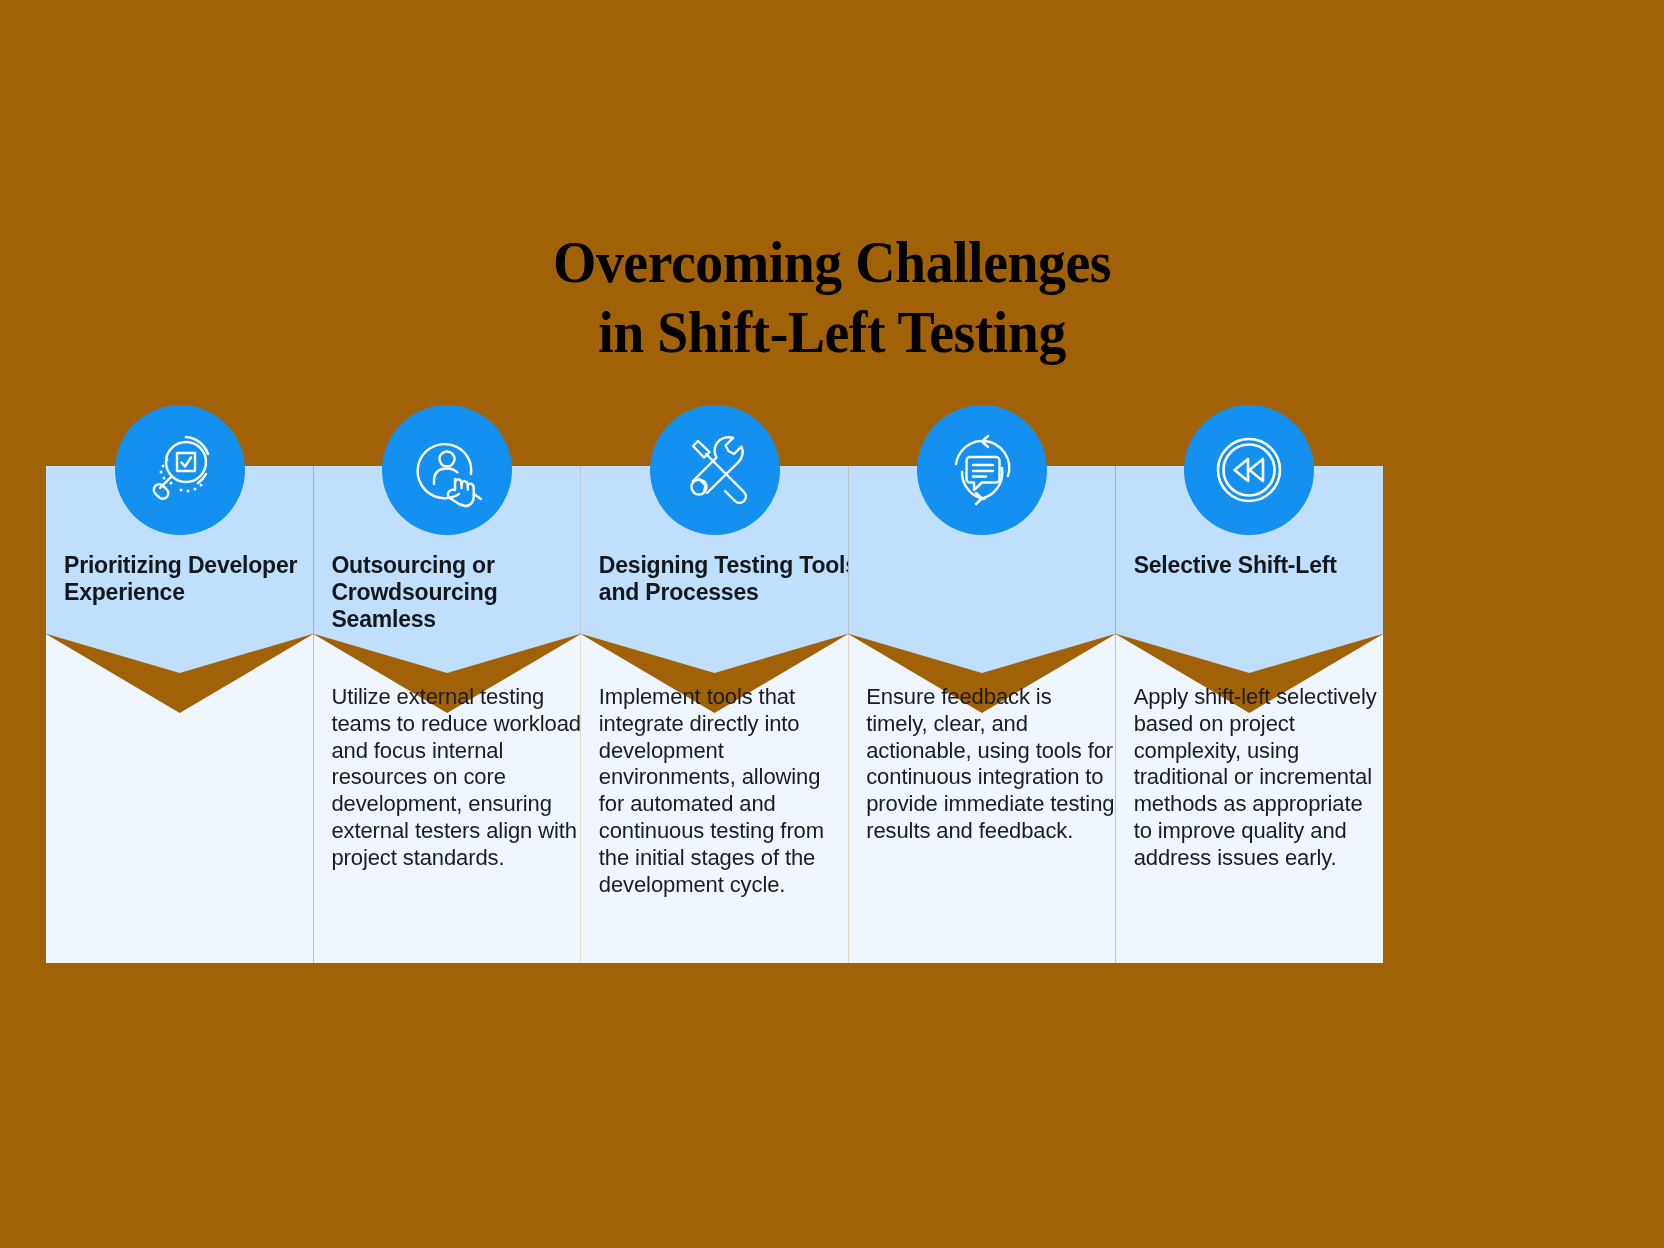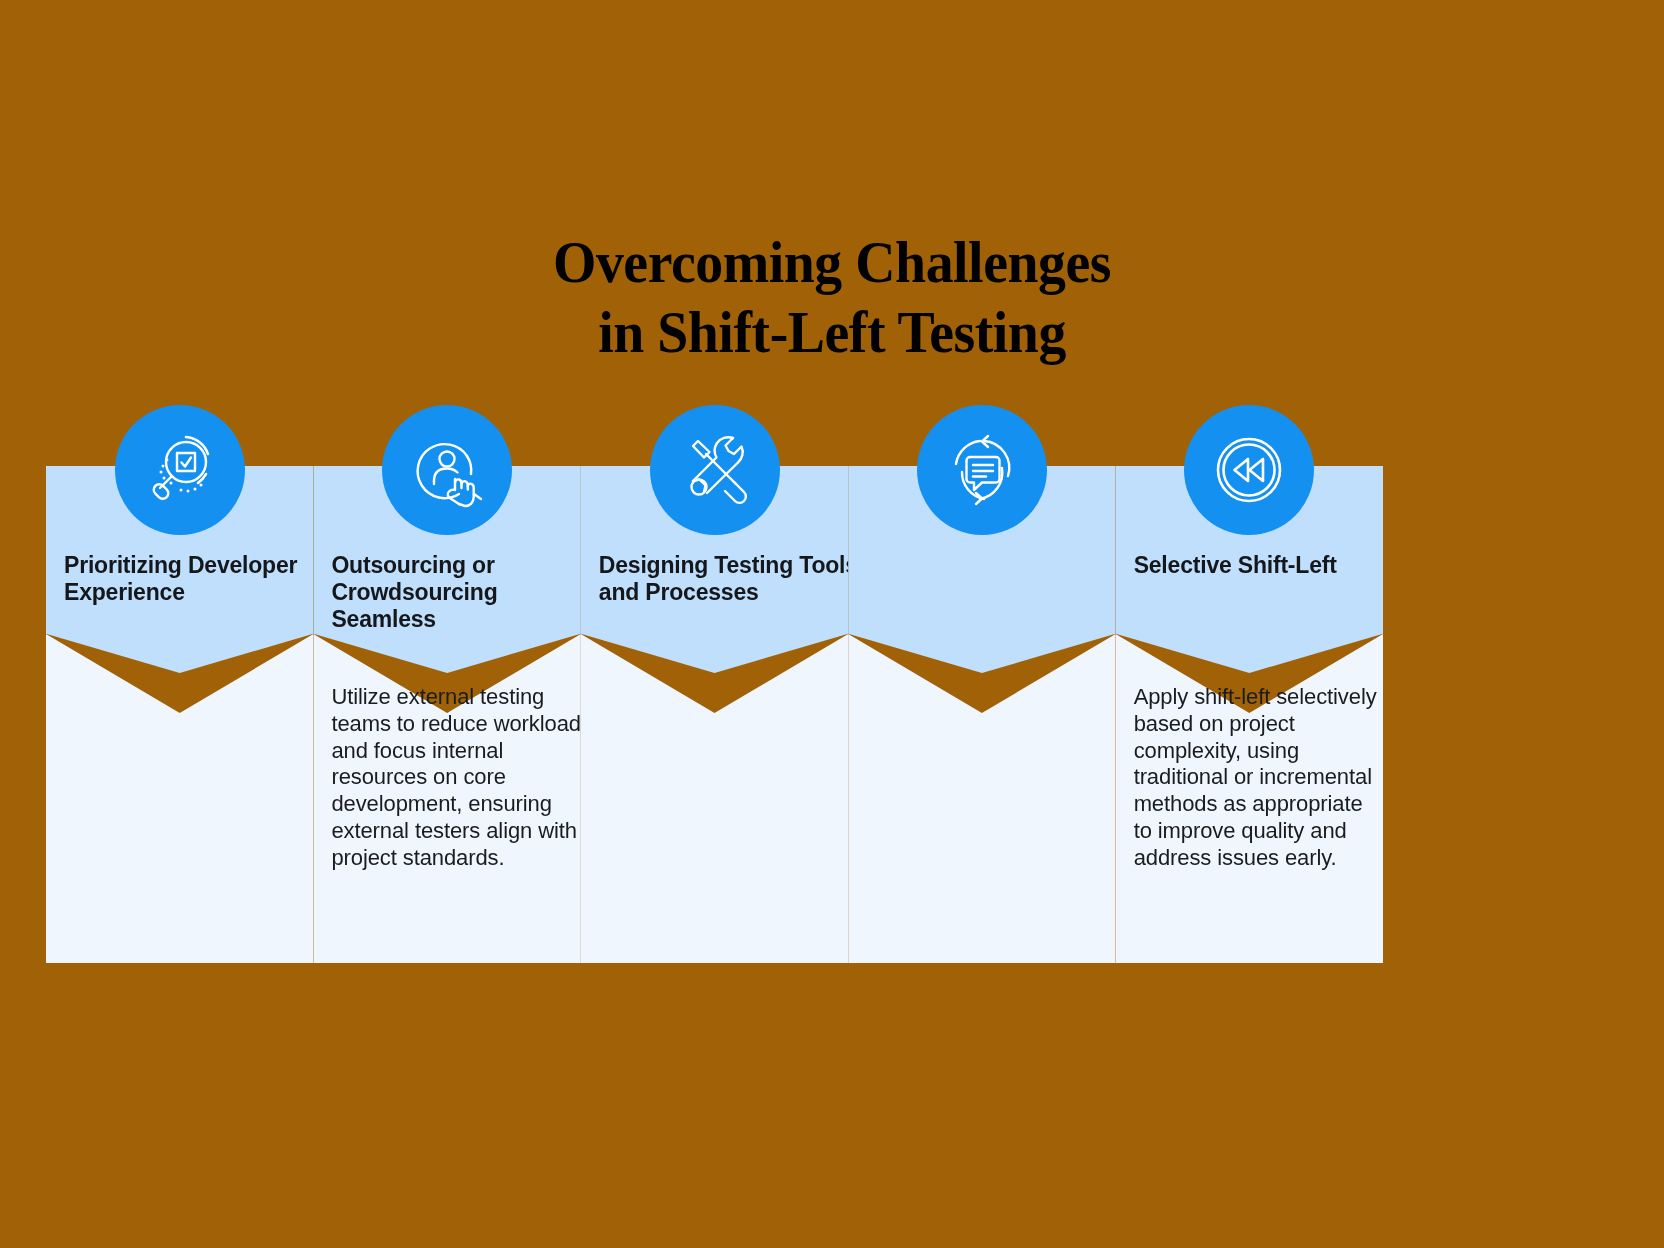--- a/index.html
+++ b/index.html
@@ -190,20 +190,21 @@
           <path d="M62 12 C56 10 49.5 12 46 17 C43 21.5 43 27 45.5 31.5 L22 55"></path>
           <circle cx="28" cy="61" r="7.5"></circle>
           <path d="M22 55 L28.5 53.5 L34.5 59.5 L33 66"></path>
 
           <path d="M27 15 L22 20 L33 31.5 L38.5 26 Z"></path>
           <path d="M35 28 L65 58"></path>
           <path d="M63 56 L73 66 C75.5 68.5 75.5 72.5 73 75 C70.5 77.5 66.5 77.5 64 75 L54 65"></path>
         </svg>
       </div>
       <div class="card-title">Designing Testing Tools and Processes</div>
+      <div class="card-text">Implement tools that integrate directly into development environments, allowing for automated and continuous testing from the initial stages of the development cycle.</div>
     </div>
 
     <div class="card">
       <div class="card-head"></div>
       <div class="card-body"></div>
       <div class="icon-circle">
         <svg width="88" height="88" viewBox="0 0 88 88" fill="none" stroke="#fff" stroke-width="2.4" stroke-linecap="round" stroke-linejoin="round">
 
           <path d="M18 38 A27 27 0 0 1 42 15"></path>
           <path d="M24 46 A27 27 0 0 0 46 73"></path>
@@ -211,20 +212,21 @@
           <path d="M64 42 A27 27 0 0 1 42 73"></path>
           <path d="M50 10 L44 15.5 L50 21"></path>
           <path d="M38 67 L44 72.5 L38 78"></path>
 
           <path d="M32 31 H58 A3.5 3.5 0 0 1 61.5 34.5 V53 A3.5 3.5 0 0 1 58 56.5 H44 L36 64 V56.5 H32 A3.5 3.5 0 0 1 28.5 53 V34.5 A3.5 3.5 0 0 1 32 31 Z"></path>
           <path d="M35 39 H55"></path>
           <path d="M35 45 H55"></path>
           <path d="M35 50.5 H48"></path>
         </svg>
       </div>
+      <div class="card-text">Ensure feedback is timely, clear, and actionable, using tools for continuous integration to provide immediate testing results and feedback.</div>
     </div>
 
     <div class="card">
       <div class="card-head"></div>
       <div class="card-body"></div>
       <div class="icon-circle">
         <svg width="88" height="88" viewBox="0 0 88 88" fill="none" stroke="#fff" stroke-width="2.6" stroke-linecap="round" stroke-linejoin="round">
           <circle cx="44" cy="44" r="31"></circle>
           <circle cx="44" cy="44" r="25.5"></circle>
           <path d="M43 33 L43 55 L29.5 44 Z"></path>

